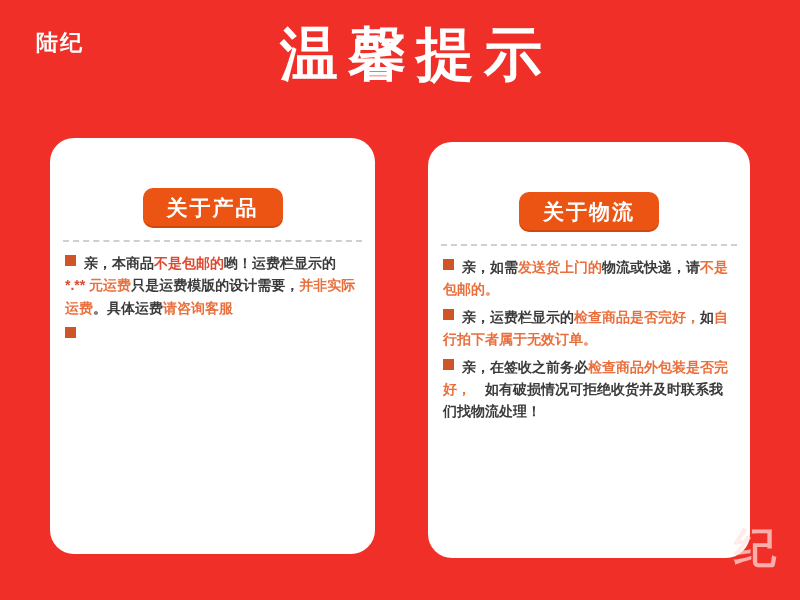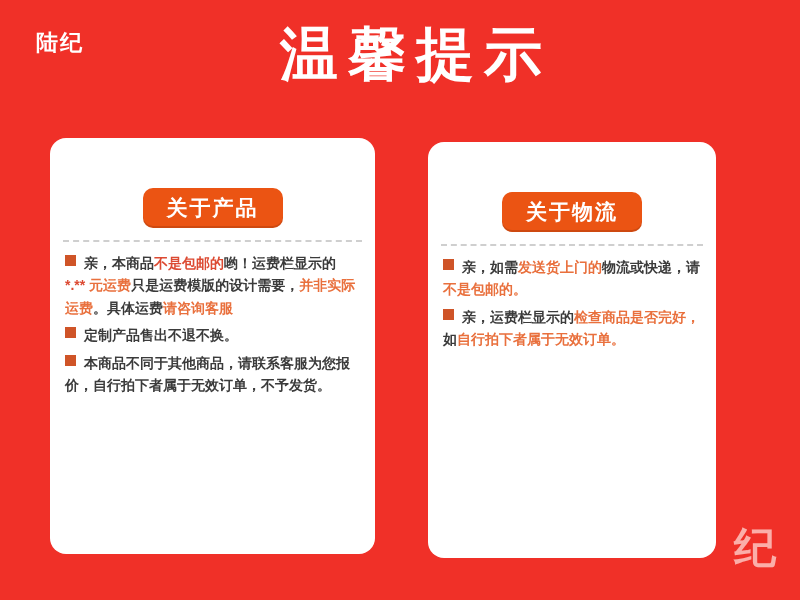--- a/index.html
+++ b/index.html
@@ -19,26 +19,26 @@
     position:absolute;top:16px;left:16px;width:100%;
     text-align:center;
     color:#ffffff;
     font-family:"DejaVu Serif","Liberation Serif",serif;
     font-size:58px;font-weight:bold;
     letter-spacing:10px;
   }
   .card{
     position:absolute;
     background:#ffffff;
-    border-radius:16px;
+    border-radius:24px;
     box-sizing:border-box;
     z-index:2;
   }
   .card.product{left:50px;top:138px;width:325px;height:416px;}
-  .card.logistics{left:428px;top:142px;width:288px;height:416px;}
+  .card.logistics{left:428px;top:142px;width:322px;height:416px;}
   .badge{
     margin:50px auto 0 auto;
     width:-moz-fit-content;width:fit-content;
     background:#eb5413;
     color:#ffffff;
     font-size:21px;font-weight:bold;
     letter-spacing:2px;
     padding:6px 24px;
     border-radius:10px;
     box-shadow:inset 0 -2px 0 rgba(0,0,0,0.12);
@@ -90,38 +90,38 @@
   <div class="badge">关于产品</div>
   <hr class="dashes">
   <div class="content">
 
     <p class="bullet">
       <span class="sq"></span><span data-c="n">亲，本商品</span><span data-c="r">不是包邮的</span><span data-c="n">哟！运费栏显示的 </span><span data-c="r">*.**</span><span data-c="o"> 元运费</span><span data-c="n">只是运费模版的设计需要，</span><span data-c="o">并非实际运费</span><span data-c="n">。具体运费</span><span data-c="o">请咨询客服</span>
     </p>
 
 
     <p class="bullet">
-      <span class="sq"></span><span data-c="n">定制产品售出不退不换。</span>
+      <span class="sq"></span>
     </p>
 
-    <p class="bullet">
-      <span class="sq"></span><span data-c="n">本商品不同于其他商品，请联系客服为您报价，自行拍下者属于无效订单，不予发货。</span>
-    </p>
 
   </div>
 </div>
 
 <div class="card logistics">
   <div class="badge">关于物流</div>
   <hr class="dashes">
   <div class="content">
 
     <p class="bullet">
       <span class="sq"></span><span data-c="n">亲，如需</span><span data-c="o">发送货上门的</span><span data-c="n">物流或快递，请</span><span data-c="o">不是包邮的。</span>
     </p>
 
     <p class="bullet">
       <span class="sq"></span><span data-c="n">亲，运费栏显示的</span><span data-c="o">检查商品是否完好，</span><span data-c="n">如</span><span data-c="o">自行拍下者属于无效订单。</span>
     </p>
 
+    <p class="bullet">
+      <span class="sq"></span><span data-c="n">亲，在签收之前务必</span><span data-c="o">检查商品外包装是否完好，</span><span data-c="n">　如有破损情况可拒绝收货并及时联系我们找物流处理！</span>
+    </p>
 
   </div>
 </div>
 
 </body></html>

